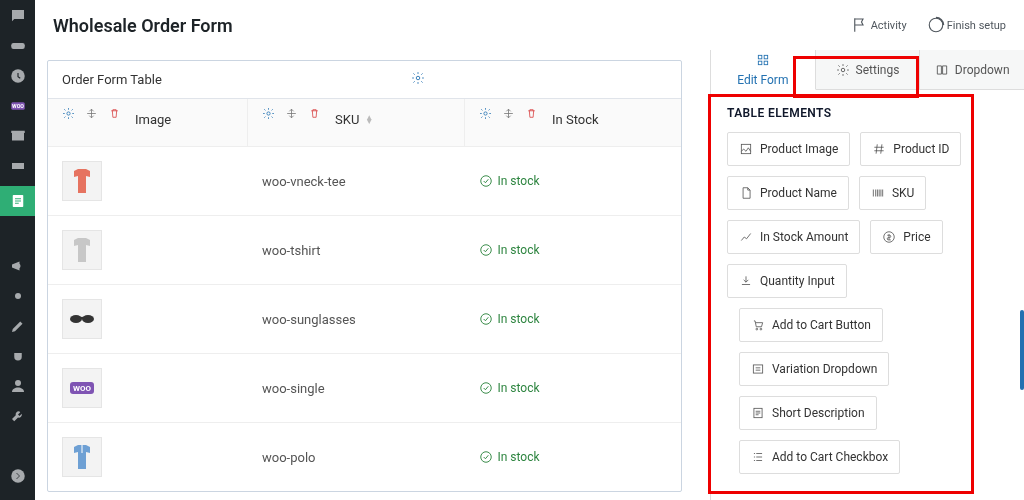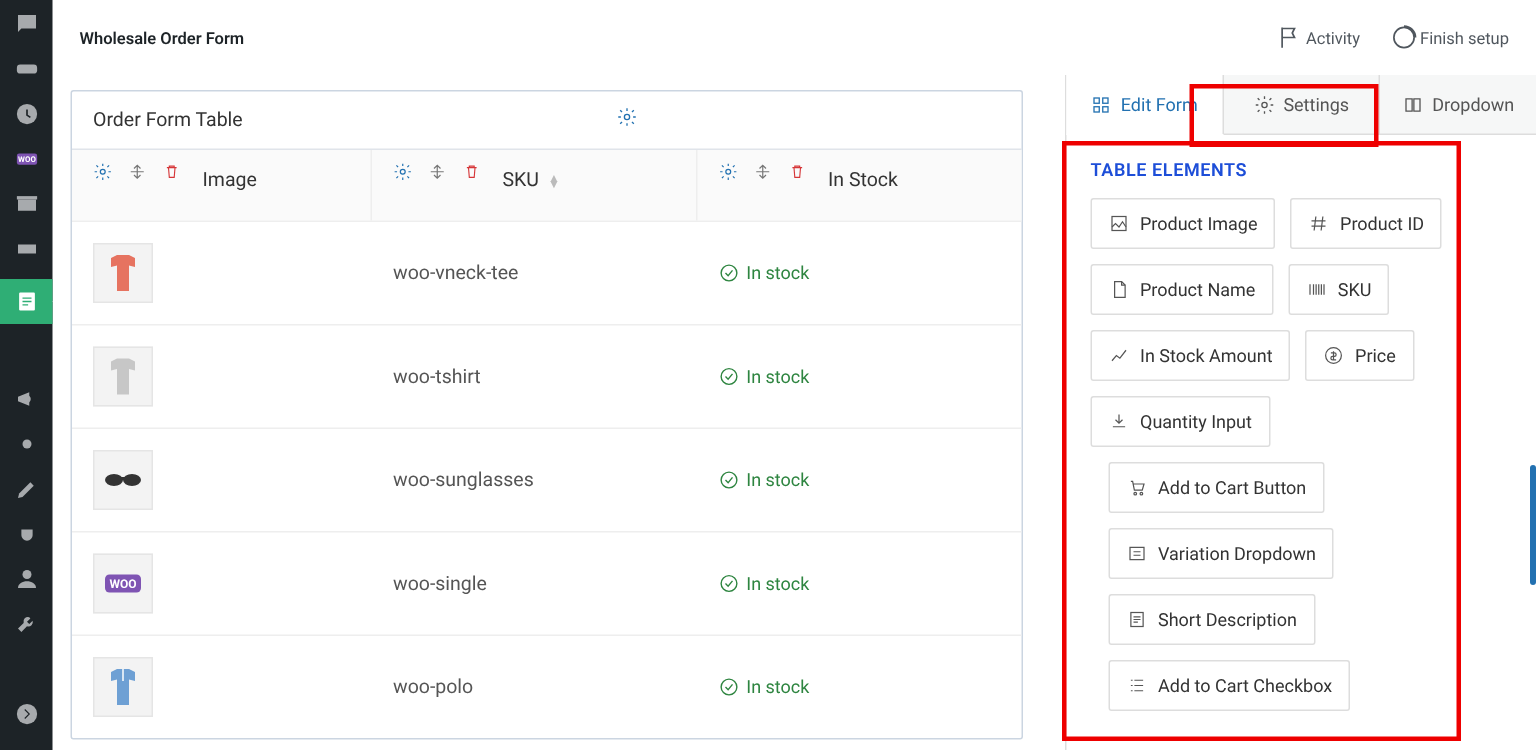--- a/index.html
+++ b/index.html
@@ -6,21 +6,21 @@
   body { font-family: -apple-system, BlinkMacSystemFont, "Segoe UI", Roboto, sans-serif; font-size: 13px; color: #444; background: #fff; width: 1024px; height: 500px; overflow: hidden; position: relative; }
   
   .wp-sidebar { position: absolute; left: 0; top: 0; width: 35px; height: 500px; background: #1d2327; display: flex; flex-direction: column; align-items: center; padding-top: 6px; gap: 10px; }
   .wp-sidebar .item { width: 20px; height: 20px; display: flex; align-items: center; justify-content: center; color: #a7aaad; font-size: 16px; cursor: pointer; }
   .wp-sidebar .item svg { width: 18px; height: 18px; fill: #a7aaad; }
   .wp-sidebar .item.active { position: relative; background: #2fae75; width: 35px; height: 30px; }
   .wp-sidebar .item.active svg { fill: #fff; }
   .wp-sidebar .item.active::after { content: ""; position: absolute; right: -6px; top: 50%; transform: translateY(-50%); border: 6px solid transparent; border-right-color: #fff; }
   
   .header { position: absolute; left: 35px; top: 0; right: 0; height: 50px; display: flex; align-items: center; padding: 0 18px; }
-  .header .title { font-size: 11px; color: #1d2327; font-weight: 600; }
+  .header .title { font-size: 18px; color: #1d2327; font-weight: 600; }
   .header .spacer { flex: 1; }
   .header .btn { display: flex; flex-direction: row; align-items: center; gap: 2px; margin-left: 20px; cursor: pointer; color: #50575e; font-size: 11px; }
   .header .btn svg { width: 18px; height: 18px; fill: none; stroke: #50575e; stroke-width: 1.5; }
   
   .main { position: absolute; left: 35px; top: 50px; right: 0; bottom: 0; display: flex; }
   
   .form-area { flex: 1; padding: 10px 28px 0 12px; overflow: hidden; }
   .form-wrap { border: 1px solid #cbd5e1; border-radius: 2px; }
   .form-head { display: flex; align-items: center; gap: 8px; padding: 10px 14px; font-size: 13px; color: #333; }
   .gear { color: #2271b1; cursor: pointer; }
@@ -49,25 +49,25 @@
   .instock-ico { width: 14px; height: 14px; stroke: #2e8540; fill: none; stroke-width: 1.6; }
   
   .panel { width: 314px; border-left: 1px solid #ddd; }
   .panel-highlight { position: absolute; border: 3px solid #e00; pointer-events: none; }
   .panel-highlight.a { top: 56px; right: 105px; width: 126px; height: 42px; }
   .panel-highlight.b { top: 94px; right: 50px; width: 266px; height: 400px; }
   
   .tabs { display: flex; height: 40px; background: #f6f7f7; }
   .tab { flex: 1; display: flex; align-items: center; justify-content: center; gap: 6px; cursor: pointer; font-size: 12px; color: #555; border-right: 1px solid #ddd; border-bottom: 1px solid #ddd; }
   .tab:last-child { border-right: none; }
-  .tab.active { background: #fff; color: #2271b1; border-bottom: 1px solid #fff; }
+  .tab.active { background: #fff; color: #2271b1; border-bottom: 1px solid #fff; flex-direction: column; }
   .tab svg { width: 14px; height: 14px; fill: none; stroke: currentColor; stroke-width: 1.5; }
   
   .panel-body { padding: 16px 16px 8px; }
-  .section-title { font-size: 12px; font-weight: 600; letter-spacing: .4px; color: #1d4ed8; margin-bottom: 12px; }
+  .section-title { font-size: 12px; font-weight: 600; letter-spacing: .4px; color: #0f172a; margin-bottom: 12px; }
   .chips { display: flex; flex-wrap: wrap; gap: 10px; }
   .chip { border: 1px solid #ddd; border-radius: 2px; padding: 9px 11px; display: inline-flex; align-items: center; gap: 7px; font-size: 12px; color: #333; cursor: grab; background: #fff; }
   .chip svg { width: 14px; height: 14px; fill: none; stroke: #555; stroke-width: 1.4; }
   .chip.wide { width: 100%; margin-left: 12px; }
   
   .scroll-ind { position: absolute; right: 0; top: 310px; width: 4px; height: 80px; background: #2271b1; border-radius: 2px; }
 </style>
 </head>
 <body>
 

